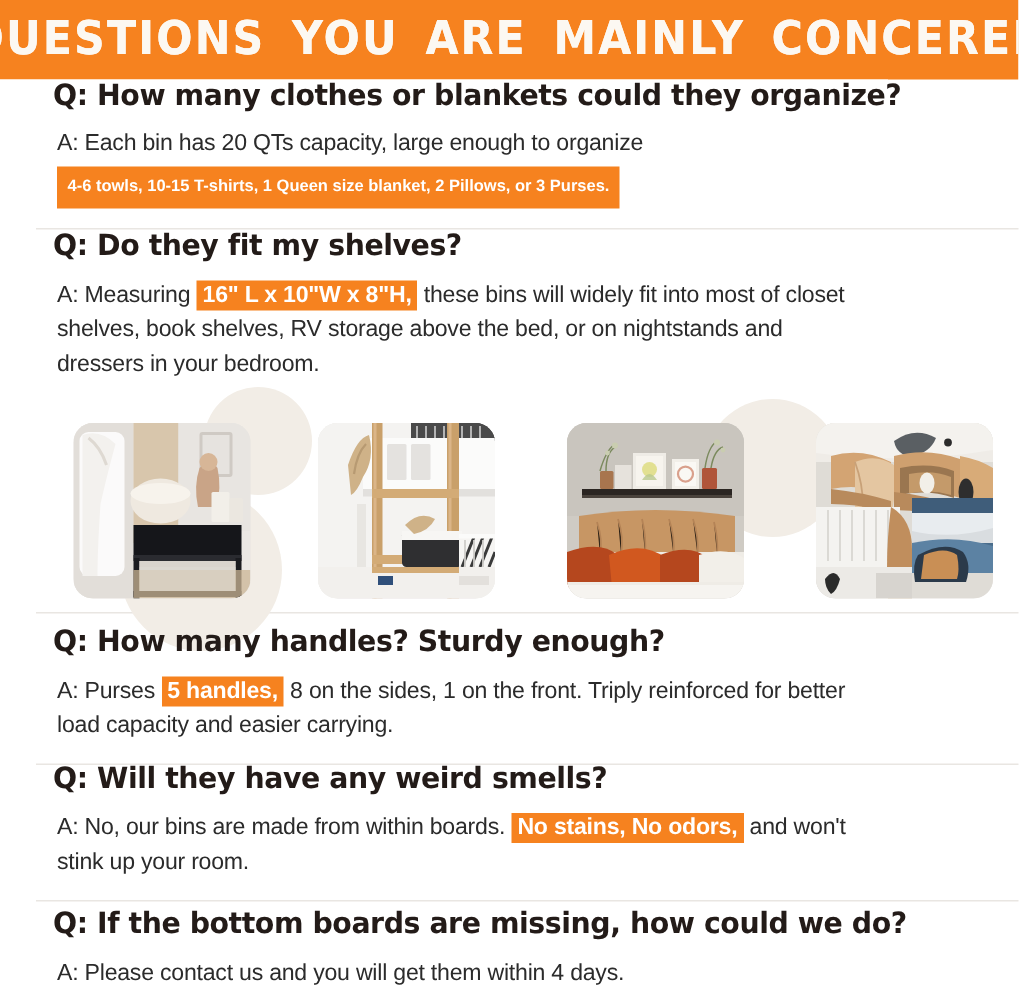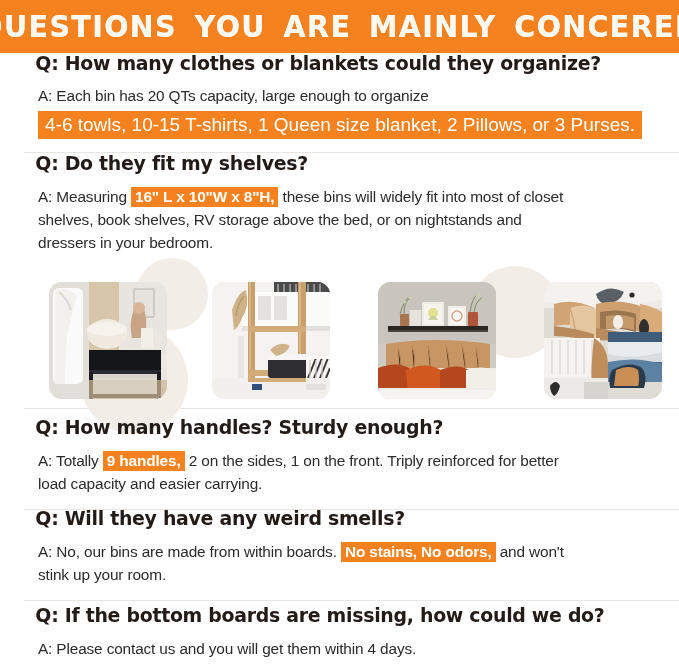--- a/index.html
+++ b/index.html
@@ -89,22 +89,22 @@
     font-weight: 700;
     padding: 1px 4px 2px 4px;
     white-space: nowrap;
     box-decoration-break: clone;
     -webkit-box-decoration-break: clone;
   }
   .hl-block {
     display: inline-block;
     background: #F6821F;
     color: #ffffff;
-    font-weight: 400;
-    font-size: 19px;
+    font-weight: 700;
+    font-size: 11px;
     line-height: 21px;
     padding: 3px 7px 4px 7px;
     white-space: nowrap;
   }
 
   
   .gallery {
     position: relative;
     height: 140px;
   }
@@ -312,21 +312,21 @@
         </svg>
       </div>
     </div>
 
     <div class="divider" style="margin-top:4px;"></div>
   </div>
 
   <div id="faq3" class="faq-block">
     <div class="q-line pad-l">Q: How many handles? Sturdy enough?</div>
     <div class="a-line pad-a" style="margin-top:10px;">
-      <span>A: Totally </span><span class="hl">9 handles,</span><span> 2 on the sides, 1 on the front. Triply reinforced for better</span>
+      <span>A: Purses </span><span class="hl">5 handles,</span><span> 8 on the sides, 1 on the front. Triply reinforced for better</span>
     </div>
     <div class="a-line pad-a">load capacity and easier carrying.</div>
     <div class="divider" style="margin-top:14px;"></div>
   </div>
 
   <div id="faq4" class="faq-block">
     <div class="q-line pad-l">Q: Will they have any weird smells?</div>
     <div class="a-line pad-a" style="margin-top:10px;">
       <span>A: No, our bins are made from within boards. </span><span class="hl">No stains, No odors,</span><span> and won't</span>
     </div>

